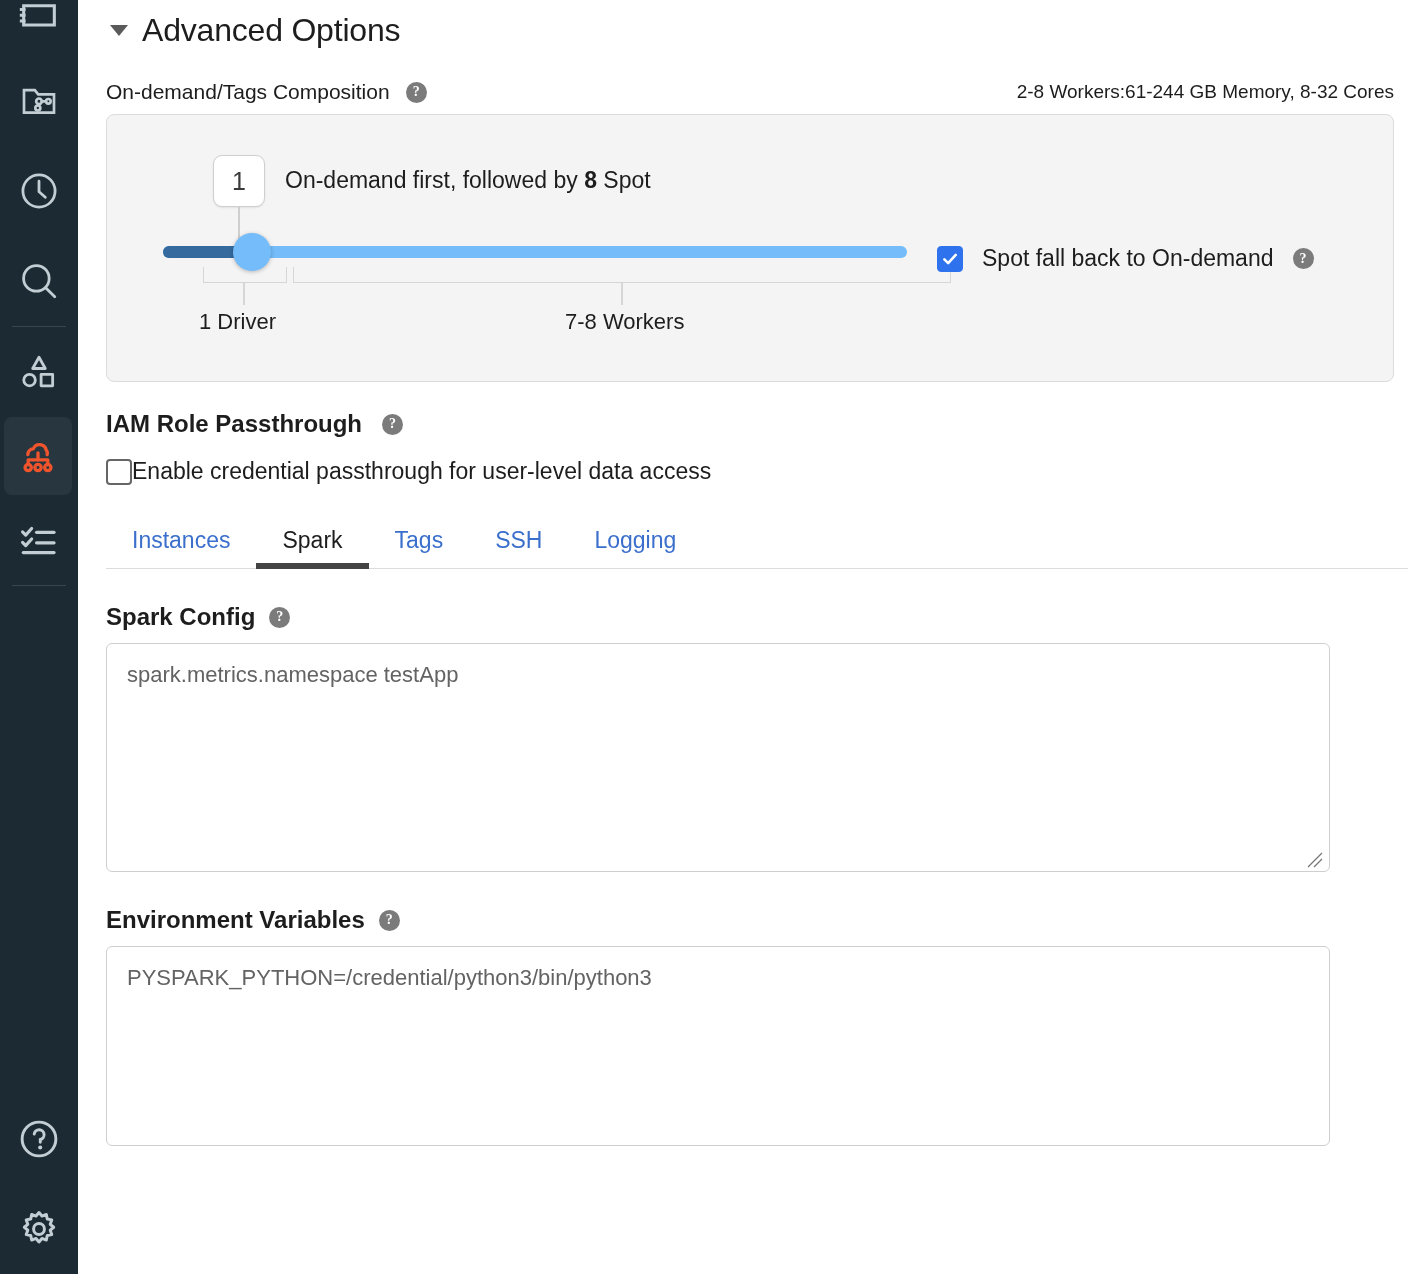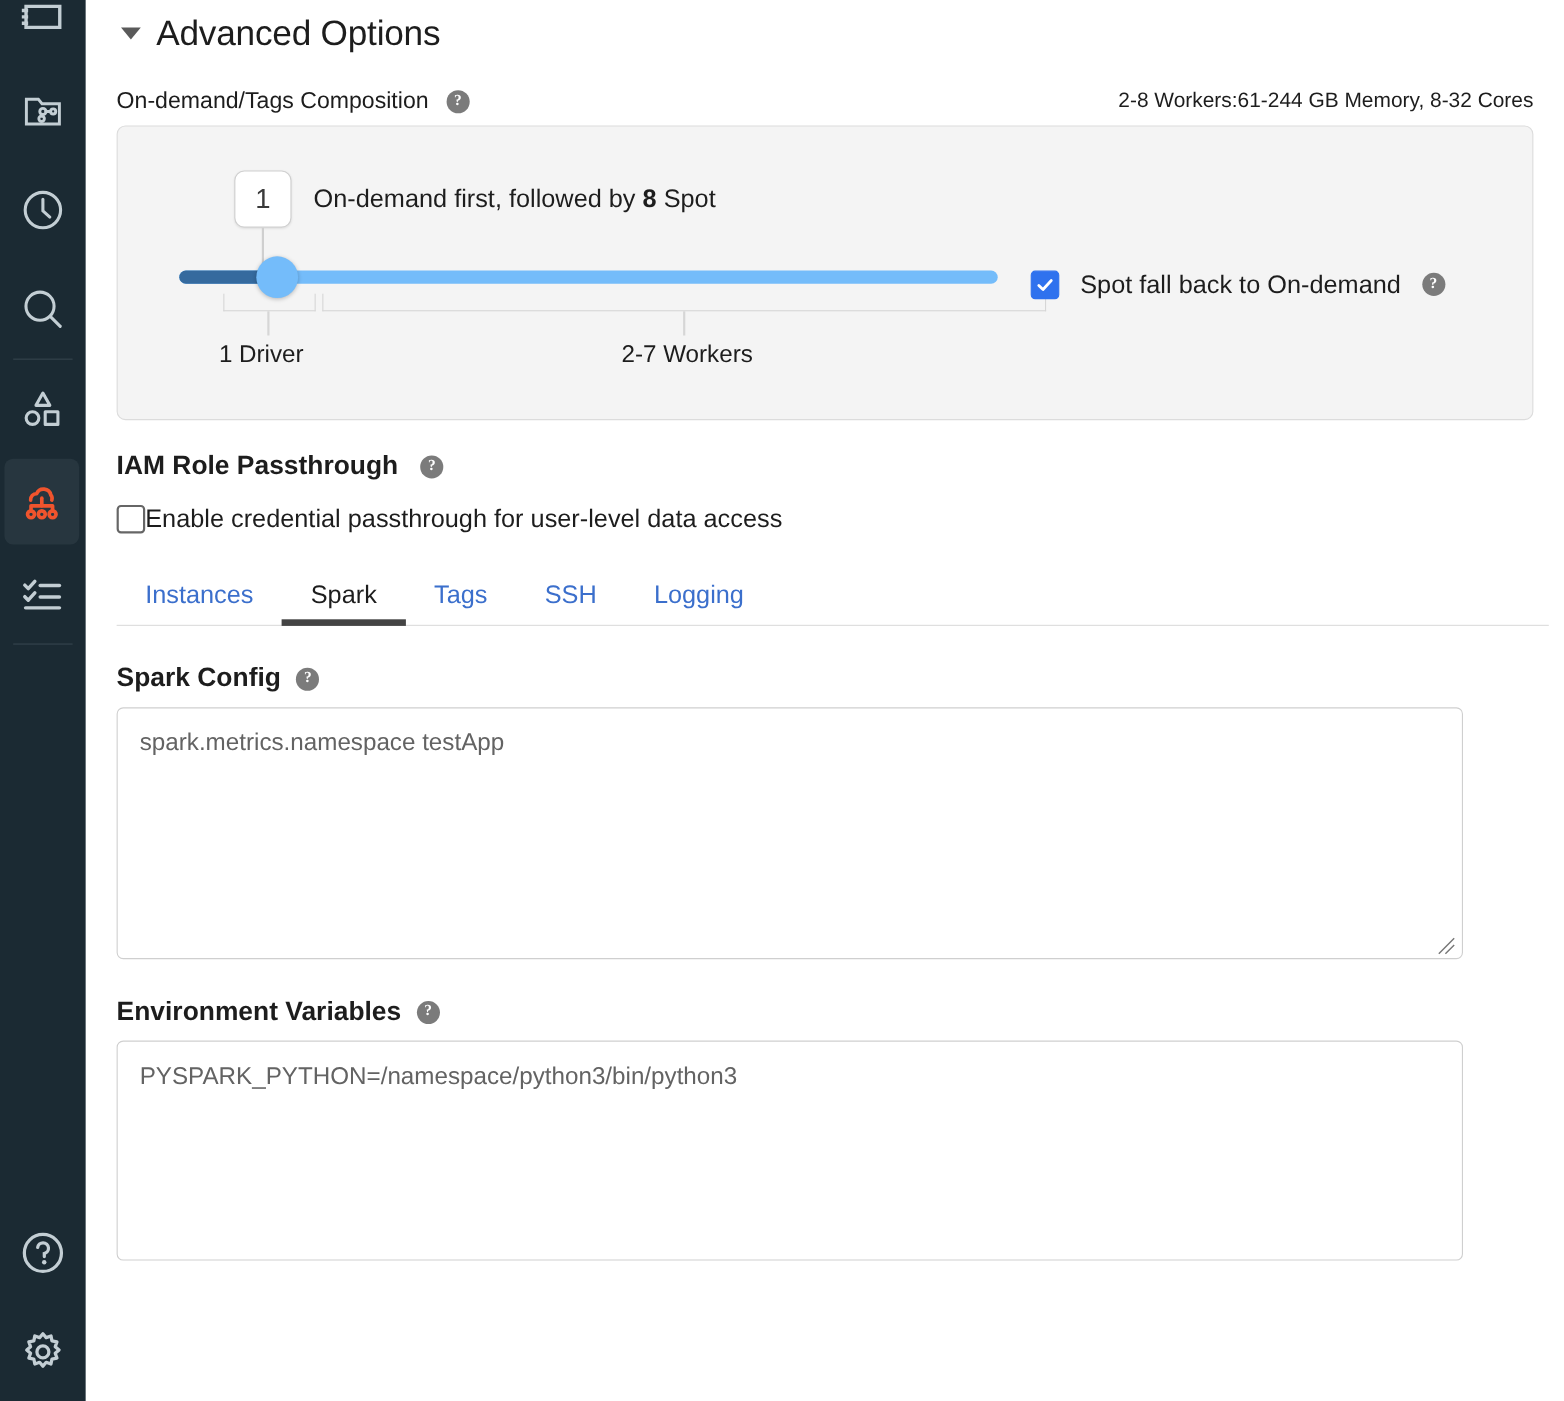--- a/index.html
+++ b/index.html
@@ -374,21 +374,21 @@
           <div class="slider-fill"></div>
           <div class="slider-handle"></div>
         </div>
 
         <div class="ruler">
           <div class="bracket b1"></div>
           <div class="bracket b2"></div>
           <div class="tick t1"></div>
           <div class="tick t2"></div>
           <div class="ruler-label l1">1 Driver</div>
-          <div class="ruler-label l2">2-7 Workers</div>
+          <div class="ruler-label l2">7-8 Workers</div>
         </div>
 
         <div class="spot-row">
           <span class="cb checked">
             <svg width="18" height="18" viewBox="0 0 24 24" fill="none" stroke="#ffffff" stroke-width="3.4" stroke-linecap="round" stroke-linejoin="round">
               <path d="M4.5 12.6 L9.6 17.6 L19.6 6.6"></path>
             </svg>
           </span>
           <span class="spot-label">Spot fall back to On-demand</span>
           <span class="help">?</span>
@@ -424,18 +424,18 @@
             <path d="M17 3 L3 17 M17 9 L9 17"></path>
           </svg>
         </span>
       </div>
 
       <div class="field-label-row">
         <span class="field-label">Environment Variables</span>
         <span class="help">?</span>
       </div>
       <div class="ta env">
-        <span>PYSPARK_PYTHON=/namespace/python3/bin/python3</span>
+        <span>PYSPARK_PYTHON=/credential/python3/bin/python3</span>
       </div>
 
     </div>
   </div>
 </div>
 
 </body></html>

